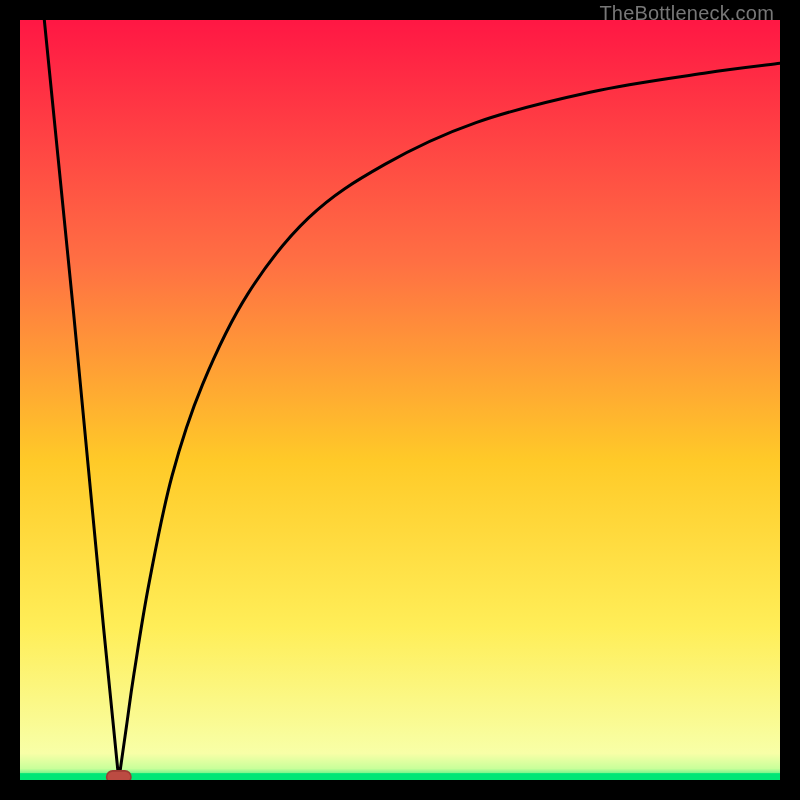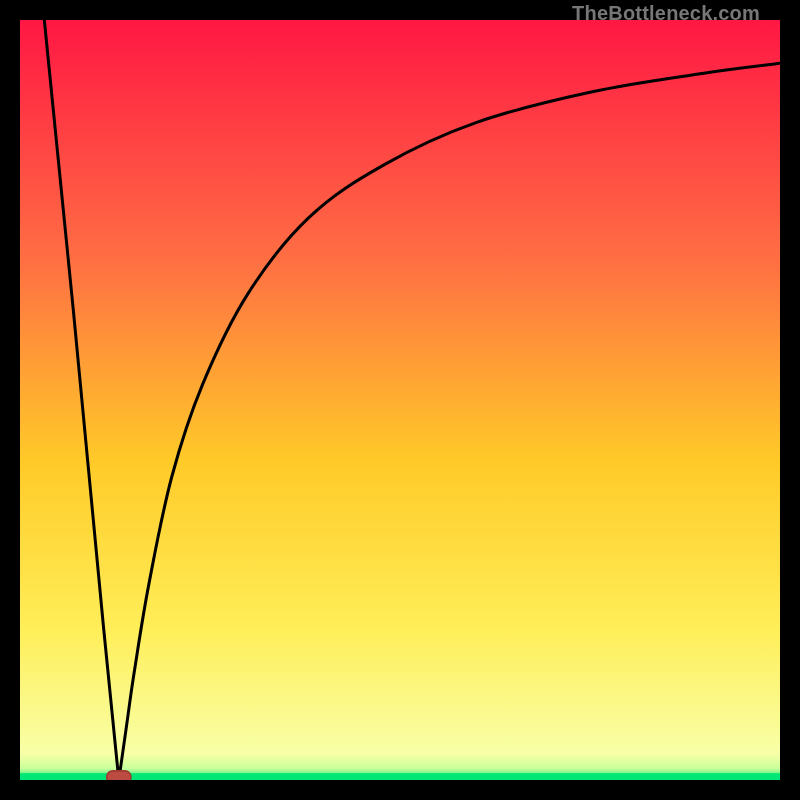--- a/index.html
+++ b/index.html
@@ -20,25 +20,25 @@
   .plot {
     position: absolute;
     top: 20px;
     left: 20px;
     width: 760px;
     height: 760px;
   }
   .watermark {
     position: absolute;
     top: 2px;
-    right: 40px;
+    right: 26px;
     color: #777;
     font-size: 20px;
     letter-spacing: 0.2px;
-    font-weight: 700;
+    font-weight: 400;
     z-index: 10;
   }
 </style>
 </head>
 <body>
 
 <div class="frame">
   <div class="watermark">TheBottleneck.com</div>
   <svg class="plot" viewBox="0 0 100 100" preserveAspectRatio="none">
     <defs>

